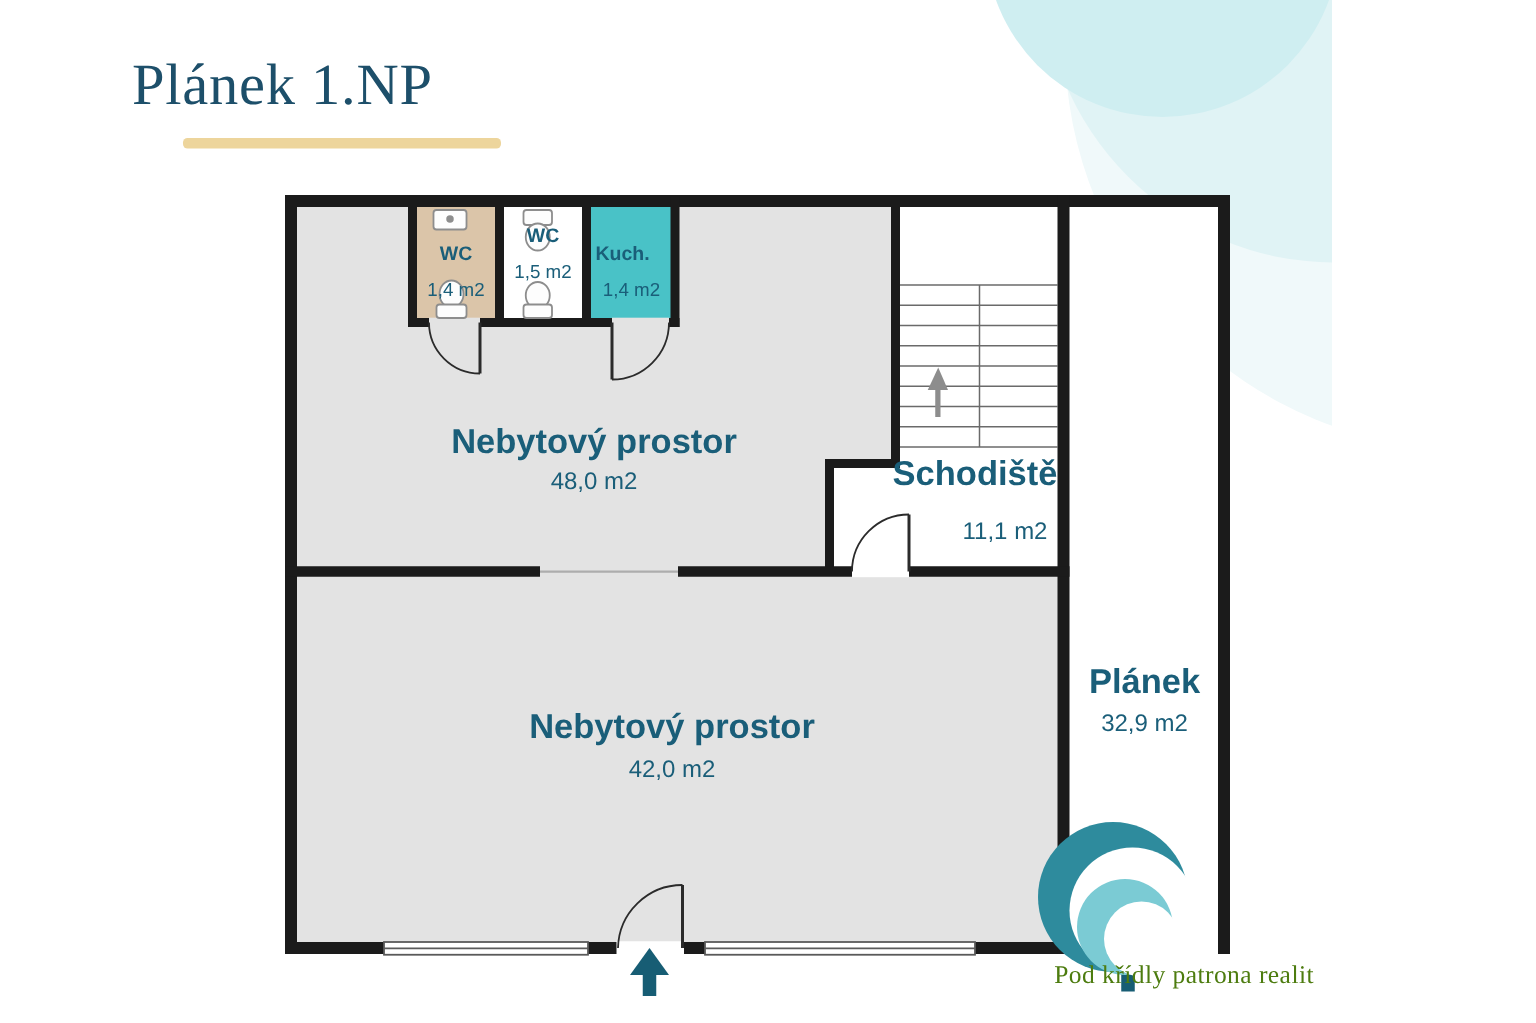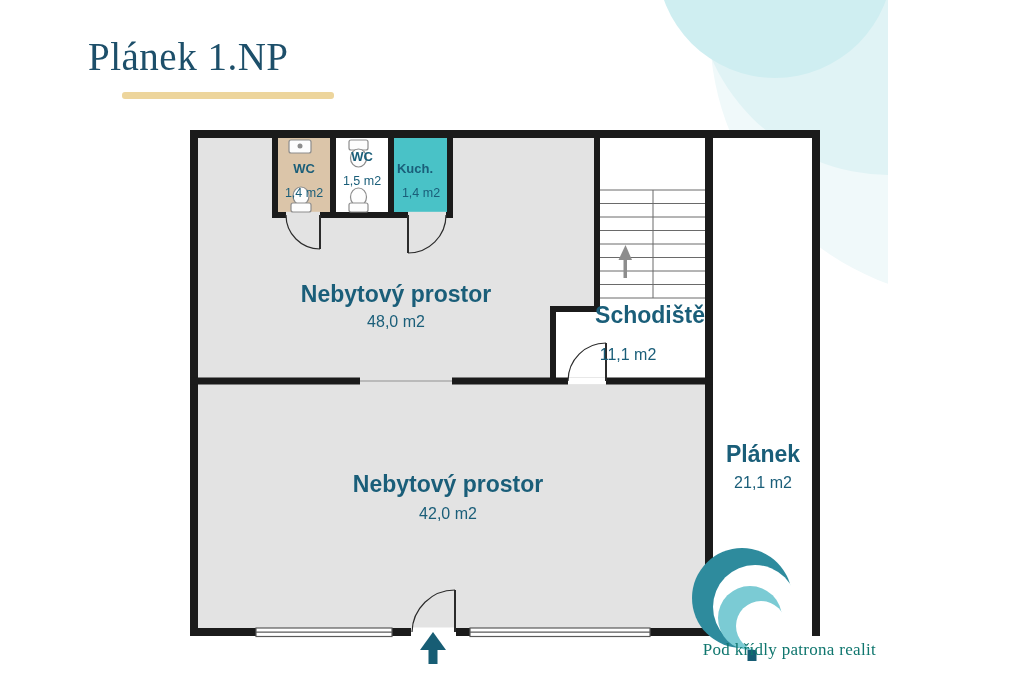--- a/index.html
+++ b/index.html
@@ -15,21 +15,21 @@
               font-size:39px;color:#1d4f6a;letter-spacing:0.5px;z-index:5;}
   .title-underline{position:absolute;left:122px;top:92px;width:212px;height:7px;
                    background:#edd59c;border-radius:3px;z-index:5;}
   .lbl{position:absolute;transform:translateX(-50%);color:#1a5e79;white-space:nowrap;
        text-align:center;z-index:4;}
   .rname{font-weight:700;font-size:23px;}
   .rarea{font-size:16px;}
   .sname{font-weight:700;font-size:13px;}
   .sarea{font-size:12.5px;}
   .watermark{position:absolute;right:12px;top:640px;font-family:"Liberation Serif",serif;
-             font-size:17px;color:#0f766e;letter-spacing:0.3px;z-index:6;}
+             font-size:17px;color:#4d7c0f;letter-spacing:0.3px;z-index:6;}
 </style>
 </head>
 <body>
 
 <div class="stage">
 
   <div class="circle c1"></div>
   <div class="circle c2"></div>
   <div class="circle c3"></div>
   <div class="circle c4"></div>
@@ -151,23 +151,23 @@
   <div class="lbl sname" style="left:362px;top:149px">WC</div>
   <div class="lbl sarea" style="left:362px;top:174px">1,5 m2</div>
 
   <div class="lbl sname" style="left:415px;top:161px">Kuch.</div>
   <div class="lbl sarea" style="left:421px;top:186px">1,4 m2</div>
 
   <div class="lbl rname" style="left:396px;top:281px">Nebytový prostor</div>
   <div class="lbl rarea" style="left:396px;top:313px">48,0 m2</div>
 
   <div class="lbl rname" style="left:650px;top:302px">Schodiště</div>
-  <div class="lbl rarea" style="left:628px;top:346px">11,1 m2</div>
+  <div class="lbl rarea" style="left:670px;top:346px">11,1 m2</div>
 
   <div class="lbl rname" style="left:448px;top:471px">Nebytový prostor</div>
   <div class="lbl rarea" style="left:448px;top:505px">42,0 m2</div>
 
   <div class="lbl rname" style="left:763px;top:441px">Plánek</div>
-  <div class="lbl rarea" style="left:763px;top:474px">21,1 m2</div>
+  <div class="lbl rarea" style="left:763px;top:474px">32,9 m2</div>
 
   <div class="watermark">Pod křídly patrona realit</div>
 
 </div>
 
 </body></html>

